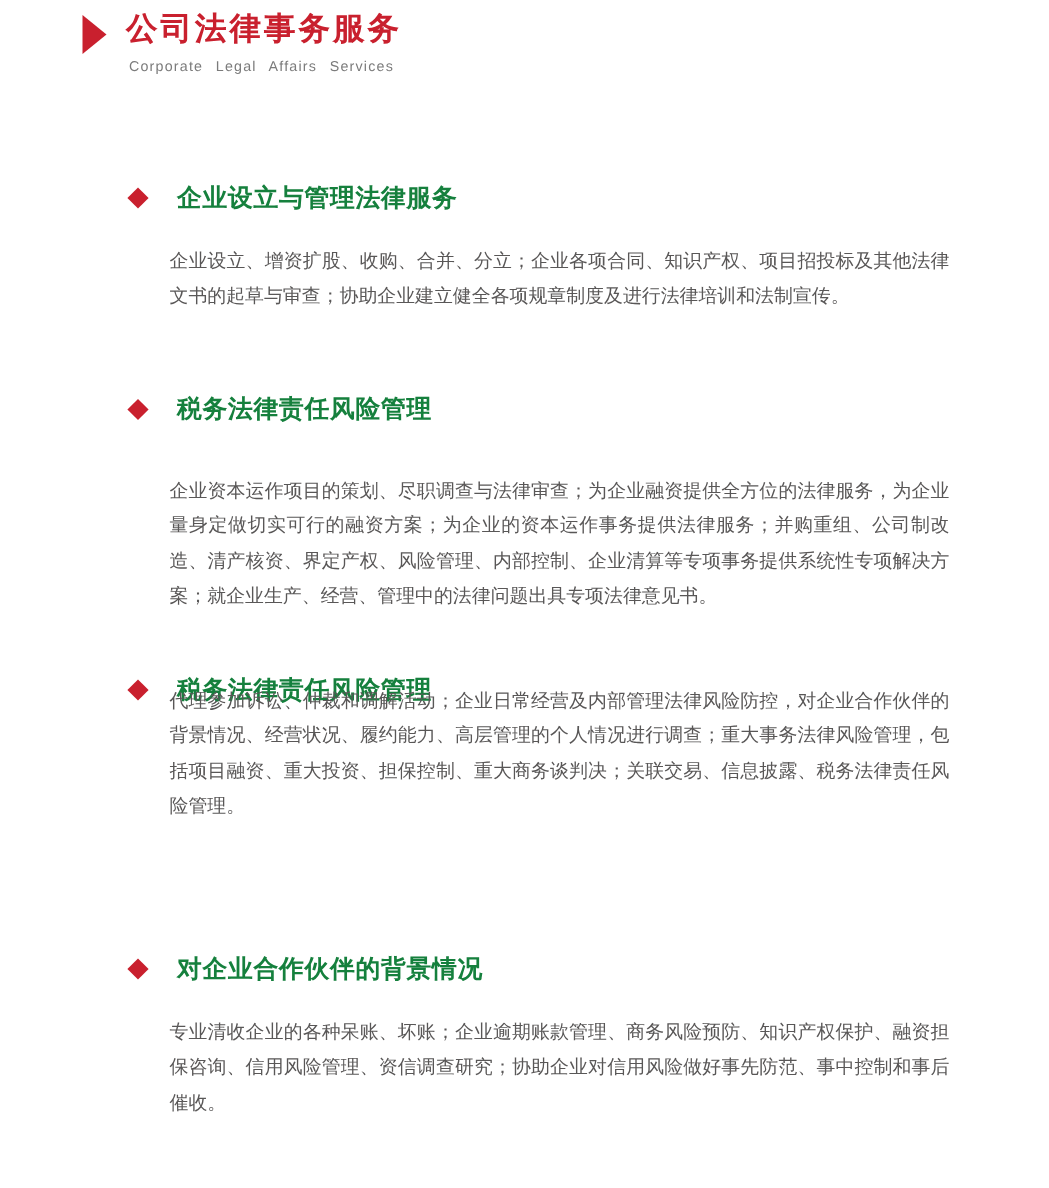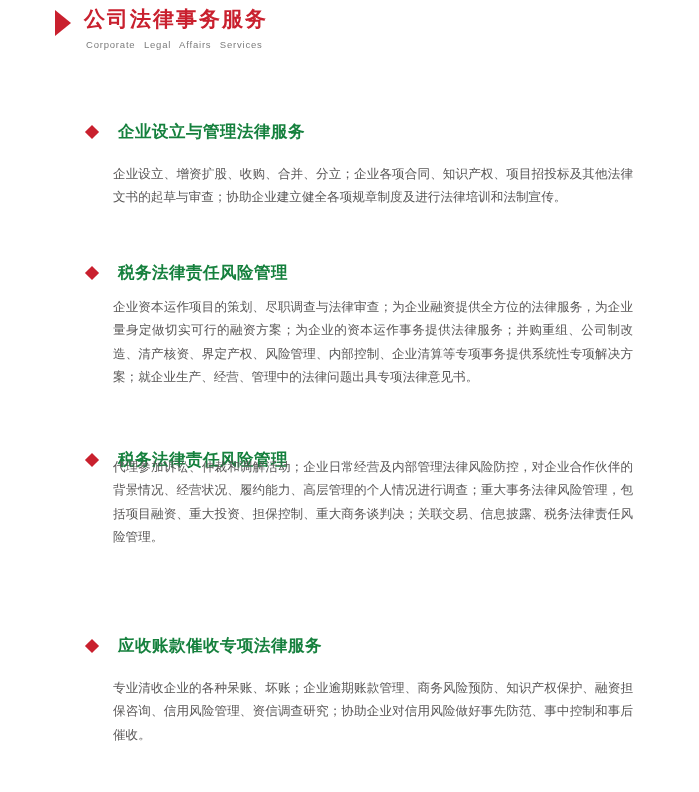--- a/index.html
+++ b/index.html
@@ -45,21 +45,21 @@
     color: #15803d; letter-spacing: 0.5px;
     white-space: nowrap;
   }
   .sec-body {
     position: absolute; left: 113px; width: 520px;
     font-size: 12.6px; line-height: 23.4px;
     color: #595757;
     text-align: justify;
   }
   #head-1 { top: 122px; }  #body-1 { top: 163px; font-family: Liberation Serif, serif; }
-  #head-2 { top: 263px; }  #body-2 { top: 296px; }
+  #head-2 { top: 263px; }  #body-2 { top: 316px; }
   #head-3 { top: 450px; }  #body-3 { top: 456px; }
   #head-4 { top: 636px; }  #body-4 { top: 677px; }
 </style>
 </head>
 <body>
 
 <div class="header-arrow"></div>
 <h1 class="page-title">公司法律事务服务</h1>
 <div class="page-subtitle">Corporate Legal Affairs Services</div>
 
@@ -76,15 +76,15 @@
 <p class="sec-body" id="body-2">企业资本运作项目的策划、尽职调查与法律审查；为企业融资提供全方位的法律服务，为企业量身定做切实可行的融资方案；为企业的资本运作事务提供法律服务；并购重组、公司制改造、清产核资、界定产权、风险管理、内部控制、企业清算等专项事务提供系统性专项解决方案；就企业生产、经营、管理中的法律问题出具专项法律意见书。</p>
 
 <div class="sec-head" id="head-3">
   <span class="diamond"></span>
   <span class="sec-title">税务法律责任风险管理</span>
 </div>
 <p class="sec-body" id="body-3">代理参加诉讼、仲裁和调解活动；企业日常经营及内部管理法律风险防控，对企业合作伙伴的背景情况、经营状况、履约能力、高层管理的个人情况进行调查；重大事务法律风险管理，包括项目融资、重大投资、担保控制、重大商务谈判决；关联交易、信息披露、税务法律责任风险管理。</p>
 
 <div class="sec-head" id="head-4">
   <span class="diamond"></span>
-  <span class="sec-title">应收账款催收专项法律服务</span>
+  <span class="sec-title">对企业合作伙伴的背景情况</span>
 </div>
 <p class="sec-body" id="body-4">专业清收企业的各种呆账、坏账；企业逾期账款管理、商务风险预防、知识产权保护、融资担保咨询、信用风险管理、资信调查研究；协助企业对信用风险做好事先防范、事中控制和事后催收。</p>
 
 </body></html>

